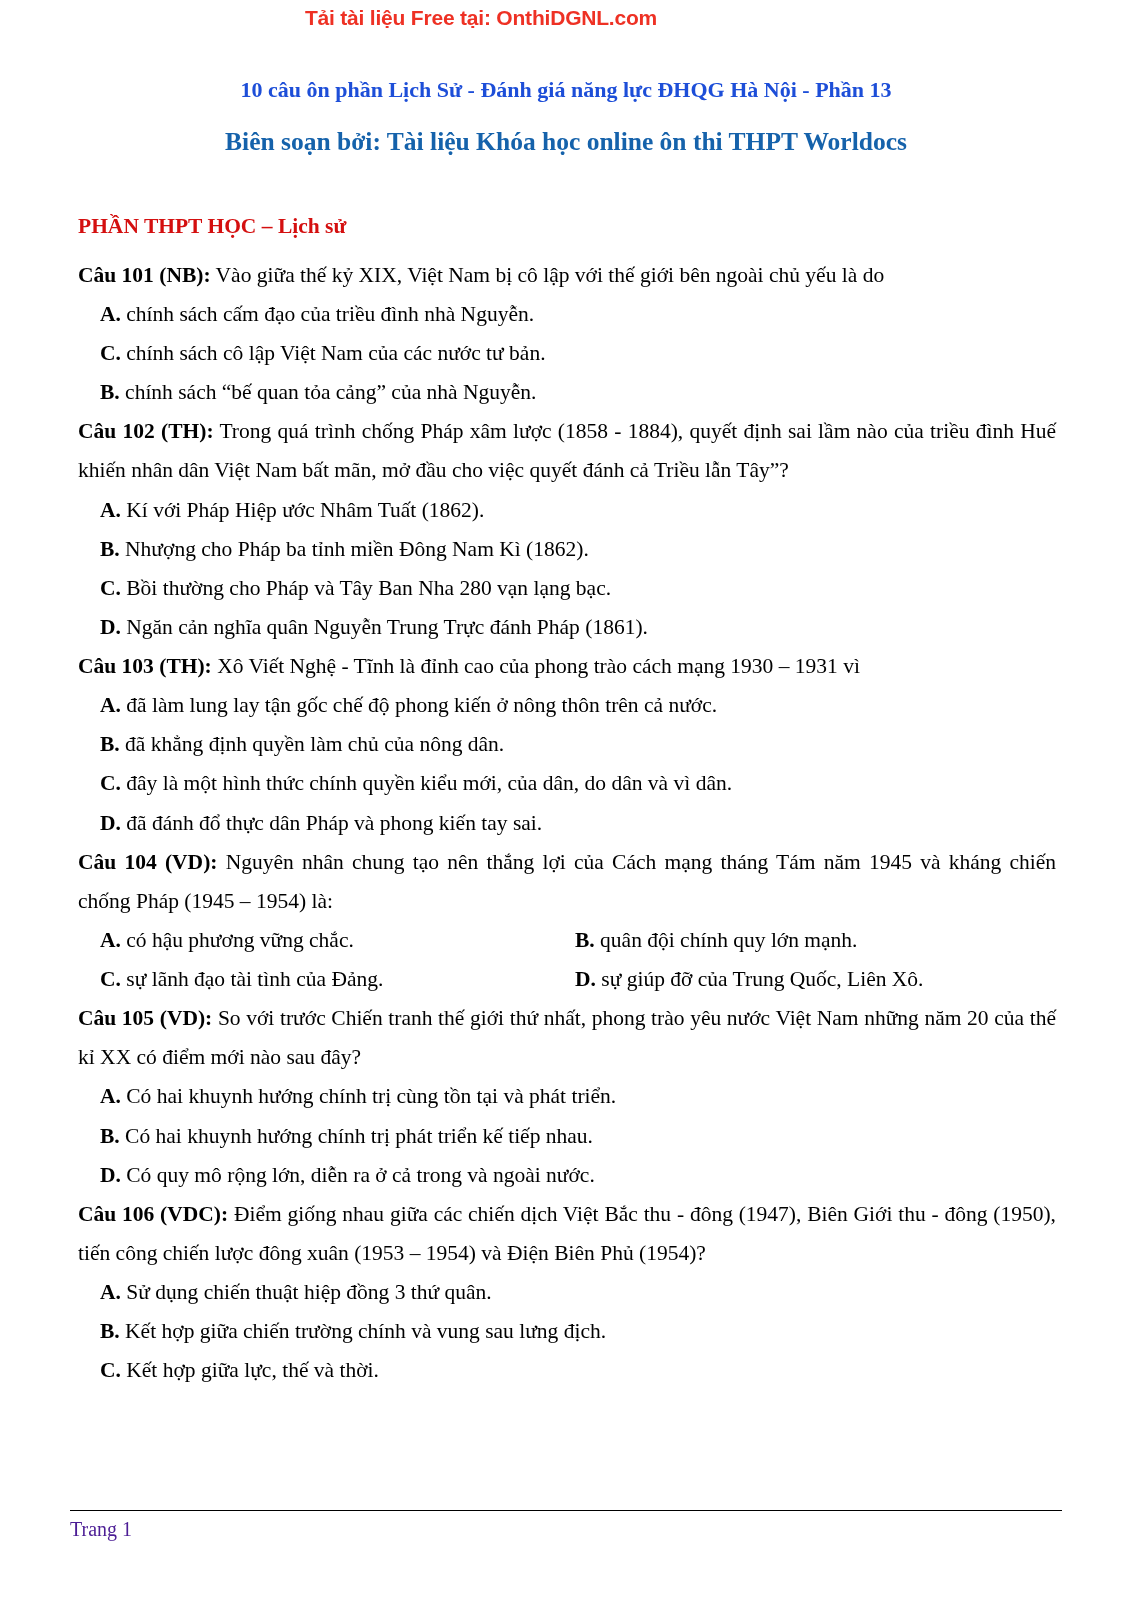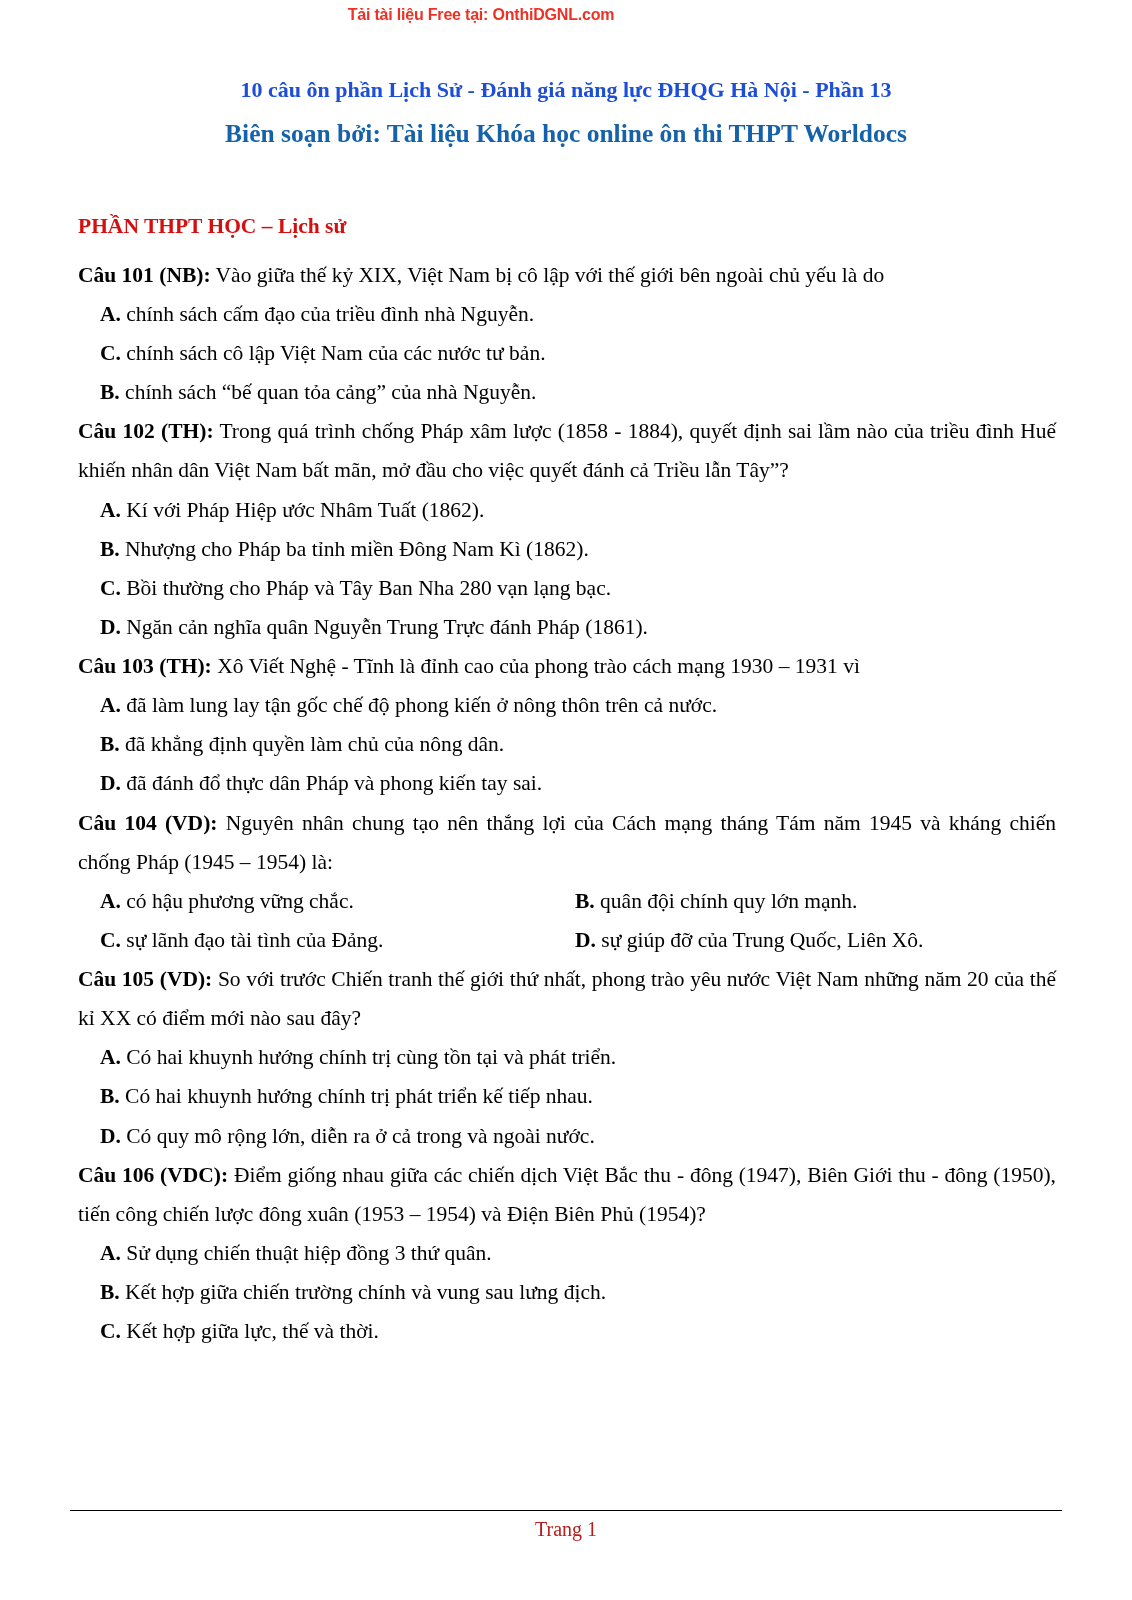--- a/index.html
+++ b/index.html
@@ -26,21 +26,21 @@
 
   
   .banner {
     position: absolute;
     top: 6px;
     left: 0;
     width: 962px;
     text-align: center;
     font-family: "Liberation Sans", "DejaVu Sans", sans-serif;
     font-weight: bold;
-    font-size: 16px;
+    font-size: 21px;
     letter-spacing: -0.2px;
     color: #ee3124;
     white-space: nowrap;
   }
 
   
   .doc-title-block {
     position: absolute;
     top: 78px;
     left: 0;
@@ -53,21 +53,21 @@
     font-size: 22px;
     color: #1d4ed8;
     line-height: 1.05;
     white-space: nowrap;
   }
   .doc-subtitle {
     font-family: "Liberation Serif", "DejaVu Serif", serif;
     font-weight: bold;
     font-size: 25.5px;
     color: #1562ab;
-    margin-top: 20px;
+    margin-top: 28px;
     line-height: 1.05;
     white-space: nowrap;
   }
 
   
   .content {
     position: absolute;
     top: 214px;
     left: 78px;
     width: 978px;
@@ -128,24 +128,24 @@
     top: 1510px;
     width: 992px;
     height: 0;
     border-top: 1.4px solid #000000;
   }
   .footer-page {
     position: absolute;
     left: 70px;
     top: 1518px;
     width: 992px;
-    text-align: center;
+    text-align: left;
     font-size: 20px;
     font-family: "Liberation Serif", "DejaVu Serif", serif;
-    color: #b91c1c;
+    color: #4c1d95;
   }
 </style>
 </head>
 <body>
 
 <div class="page">
 
   <div class="banner">Tải tài liệu Free tại: OnthiDGNL.com</div>
 
   <div class="doc-title-block">
@@ -169,20 +169,21 @@
       <p class="opt"><span class="opt-letter">A.</span><span> Kí với Pháp Hiệp ước Nhâm Tuất (1862).</span></p>
       <p class="opt"><span class="opt-letter">B.</span><span> Nhượng cho Pháp ba tỉnh miền Đông Nam Kì (1862).</span></p>
       <p class="opt"><span class="opt-letter">C.</span><span> Bồi thường cho Pháp và Tây Ban Nha 280 vạn lạng bạc.</span></p>
       <p class="opt"><span class="opt-letter">D.</span><span> Ngăn cản nghĩa quân Nguyễn Trung Trực đánh Pháp (1861).</span></p>
     </div>
 
     <div class="q-block">
       <p class="q-stem"><span class="q-label">Câu 103 (TH):</span><span> Xô Viết Nghệ - Tĩnh là đỉnh cao của phong trào cách mạng 1930 – 1931 vì</span></p>
       <p class="opt"><span class="opt-letter">A.</span><span> đã làm lung lay tận gốc chế độ phong kiến ở nông thôn trên cả nước.</span></p>
       <p class="opt"><span class="opt-letter">B.</span><span> đã khẳng định quyền làm chủ của nông dân.</span></p>
+      <p class="opt"><span class="opt-letter">C.</span><span> đây là một hình thức chính quyền kiểu mới, của dân, do dân và vì dân.</span></p>
       <p class="opt"><span class="opt-letter">D.</span><span> đã đánh đổ thực dân Pháp và phong kiến tay sai.</span></p>
     </div>
 
     <div class="q-block">
       <p class="q-stem"><span class="q-label">Câu 104 (VD):</span><span> Nguyên nhân chung tạo nên thắng lợi của Cách mạng tháng Tám năm 1945 và kháng chiến chống Pháp (1945 – 1954) là:</span></p>
       <div class="opt-row">
         <p class="opt col-left"><span class="opt-letter">A.</span><span> có hậu phương vững chắc.</span></p>
         <p class="opt col-right"><span class="opt-letter">B.</span><span> quân đội chính quy lớn mạnh.</span></p>
       </div>
       <div class="opt-row">

